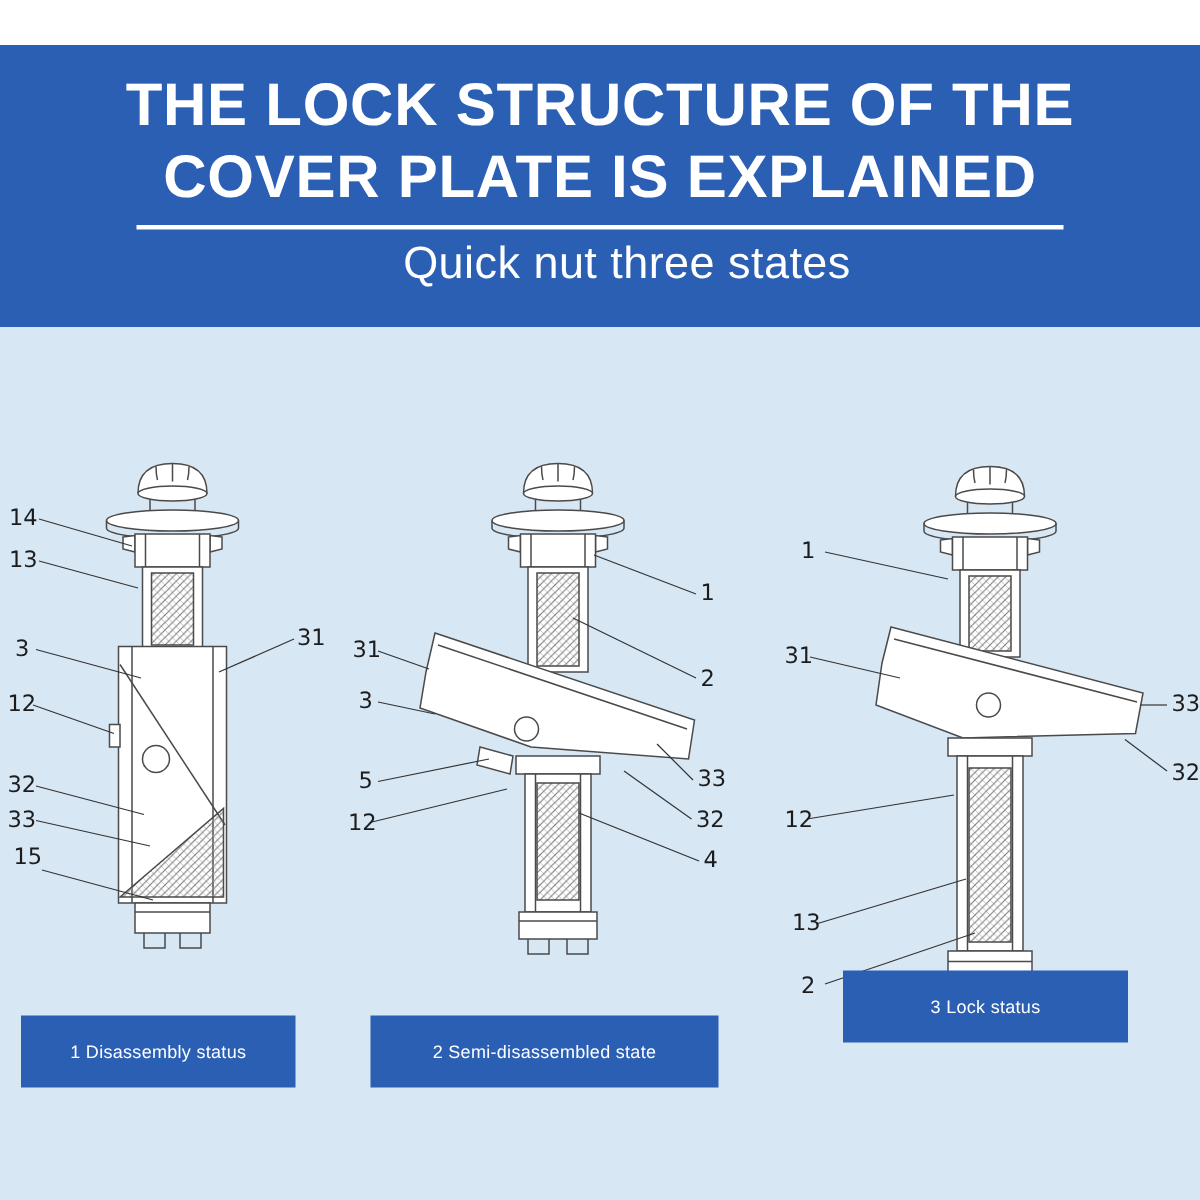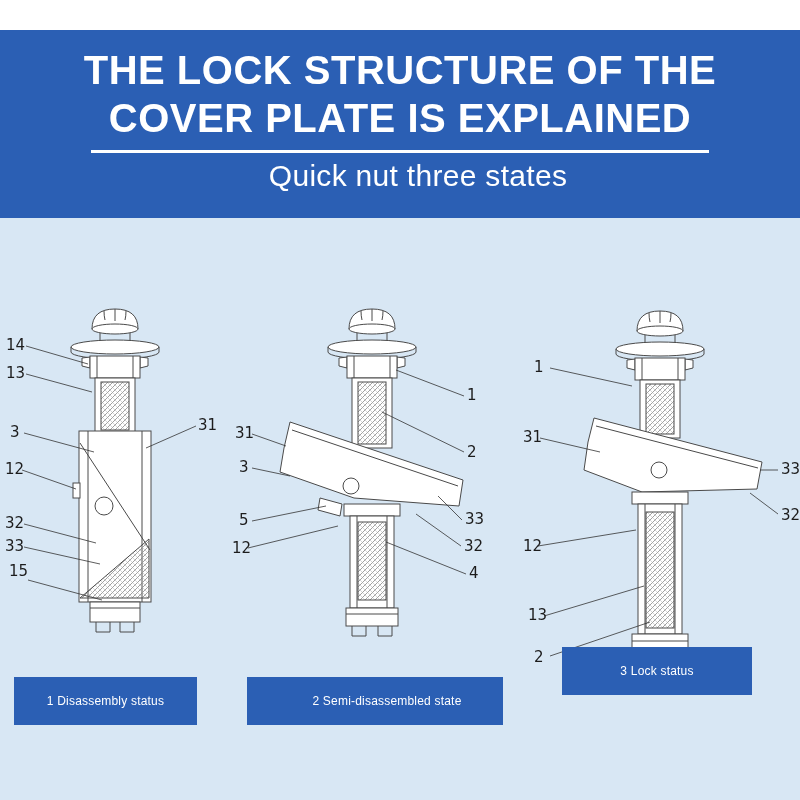--- a/index.html
+++ b/index.html
@@ -27,21 +27,21 @@
   }
   .state-btn{
     position:absolute;height:48px;background:#2b5fb4;color:#ffffff;
     display:flex;align-items:center;justify-content:center;
     font-size:12px;letter-spacing:.2px;
   }
   #d1{left:0;top:300px;width:230px;height:350px;}
   #d2{left:230px;top:300px;width:260px;height:350px;}
   #d3{left:520px;top:300px;width:280px;height:390px;}
   #b1{left:14px;top:677px;width:183px;}
-  #b2{left:247px;top:677px;width:232px;padding-left:24px;}
+  #b2{left:247px;top:677px;width:232px;}
   #b3{left:562px;top:647px;width:190px;}
 </style>
 </head>
 <body>
 
 <div class="top-strip"></div>
 
 <div class="banner">
   <h1>
     <span>THE LOCK STRUCTURE OF THE</span><br>

